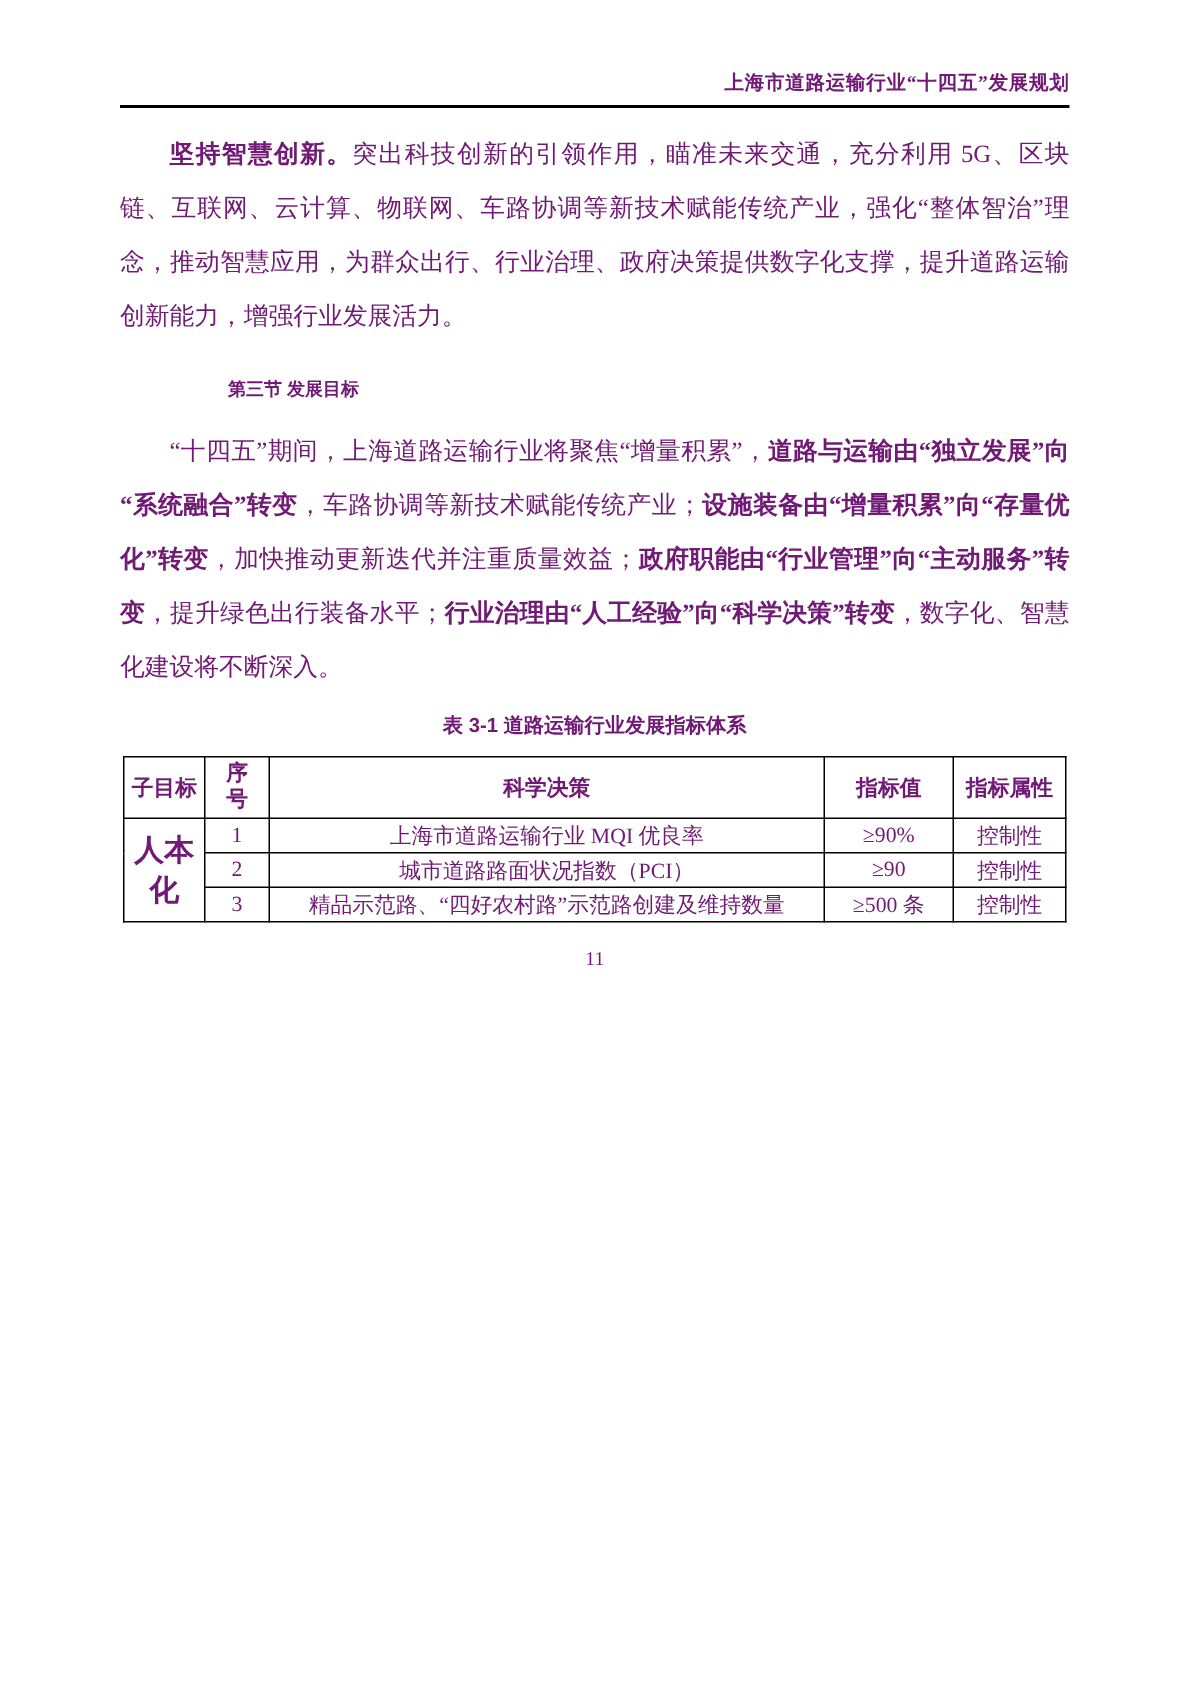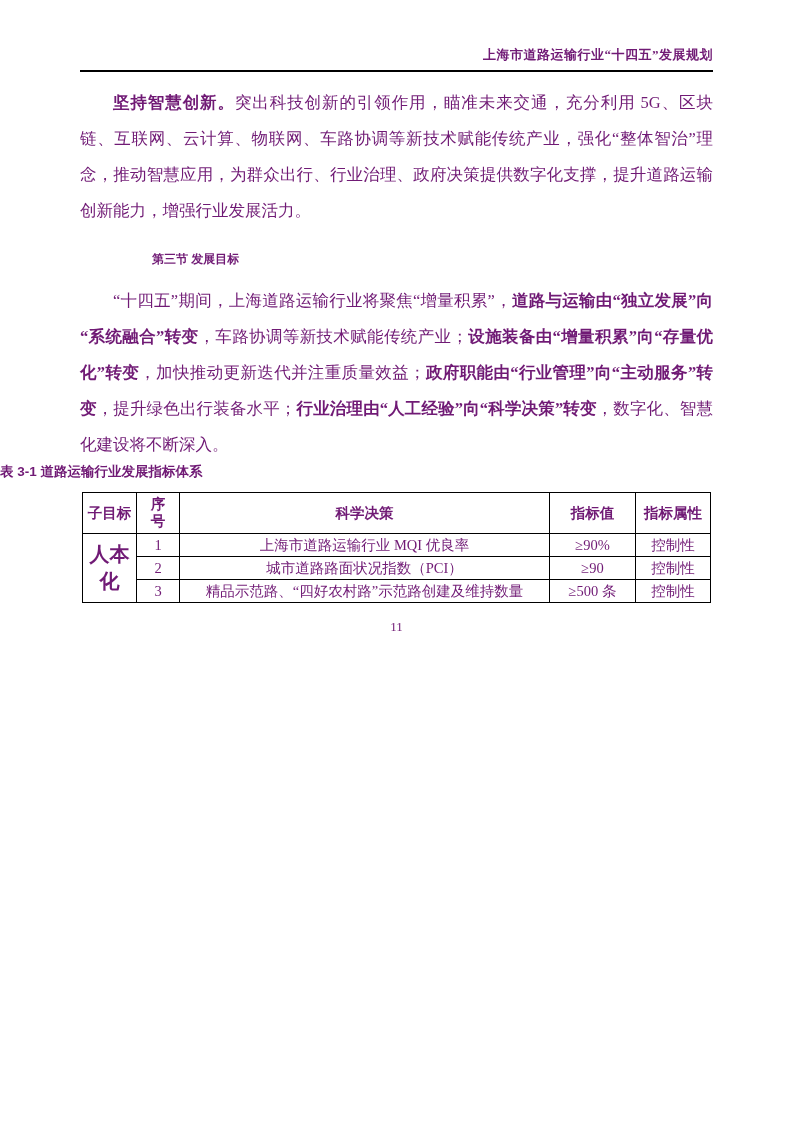--- a/index.html
+++ b/index.html
@@ -37,20 +37,22 @@
   .para.no-indent { text-indent: 0; }
   .para .b { font-weight: bold; }
   .section-heading {
     font-family: "Liberation Sans", sans-serif;
     font-size: 12px;
     font-weight: bold;
     line-height: 26px;
     margin: 17px 0 11px 72px;
   }
   .table-caption {
+    margin-top: 12px;
+    text-align: center;
     font-family: "Liberation Sans", sans-serif;
     font-weight: bold;
     font-size: 13.5px;
   }
   table.indicator-table {
     width: 628px;
     margin: 11px auto 4px auto;
     border-collapse: collapse;
     table-layout: fixed;
   }

